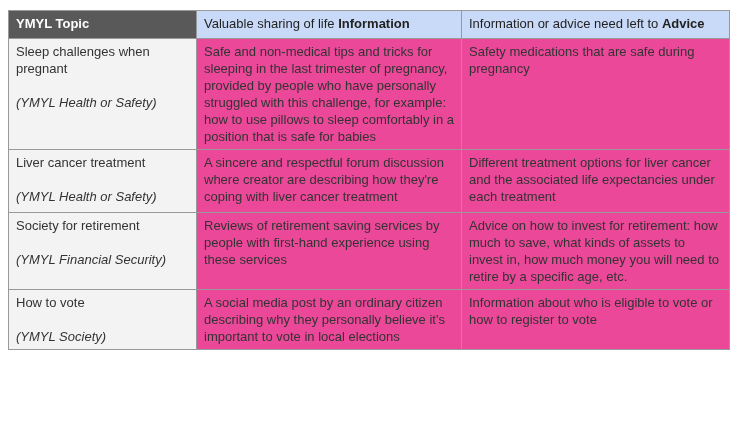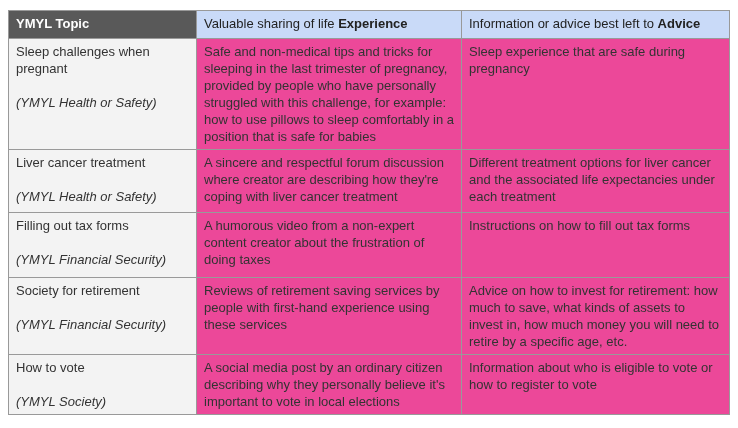--- a/index.html
+++ b/index.html
@@ -70,50 +70,42 @@
 <div class="page">
   <table class="ymyl">
     <colgroup>
       <col class="c1">
         <col class="c2">
         <col class="c3">
     </colgroup>
     <tbody>
         <tr class="hdr">
       <th class="th-topic">YMYL Topic</th>
-      <th class="th-blue"><span>Valuable sharing of life </span><b>Experience</b></th>
-      <th class="th-blue"><span>Information or advice best left to </span><b>Advice</b></th>
+      <th class="th-blue"><span>Valuable sharing of life </span><b>Information</b></th>
+      <th class="th-blue"><span>Information or advice need left to </span><b>Advice</b></th>
     </tr>
 
     <tr class="r1">
       <td class="td-topic">
         <div>Sleep challenges when pregnant</div>
         <div class="category">(YMYL Health or Safety)</div>
       </td>
       <td class="td-body">Safe and non-medical tips and tricks for sleeping in the last trimester of pregnancy, provided by people who have personally struggled with this challenge, for example: how to use pillows to sleep comfortably in a position that is safe for babies</td>
-      <td class="td-body">Sleep experience that are safe during pregnancy</td>
+      <td class="td-body">Safety medications that are safe during pregnancy</td>
     </tr>
 
     <tr class="r2">
       <td class="td-topic">
         <div>Liver cancer treatment</div>
         <div class="category">(YMYL Health or Safety)</div>
       </td>
       <td class="td-body">A sincere and respectful forum discussion where creator are describing how they're coping with liver cancer treatment</td>
       <td class="td-body">Different treatment options for liver cancer and the associated life expectancies under each treatment</td>
     </tr>
 
-    <tr class="r3">
-      <td class="td-topic">
-        <div>Filling out tax forms</div>
-        <div class="category">(YMYL Financial Security)</div>
-      </td>
-      <td class="td-body">A humorous video from a non-expert content creator about the frustration of doing taxes</td>
-      <td class="td-body">Instructions on how to fill out tax forms</td>
-    </tr>
 
     <tr class="r4">
       <td class="td-topic">
         <div>Society for retirement</div>
         <div class="category">(YMYL Financial Security)</div>
       </td>
       <td class="td-body">Reviews of retirement saving services by people with first-hand experience using these services</td>
       <td class="td-body">Advice on how to invest for retirement: how much to save, what kinds of assets to invest in, how much money you will need to retire by a specific age, etc.</td>
     </tr>
 

